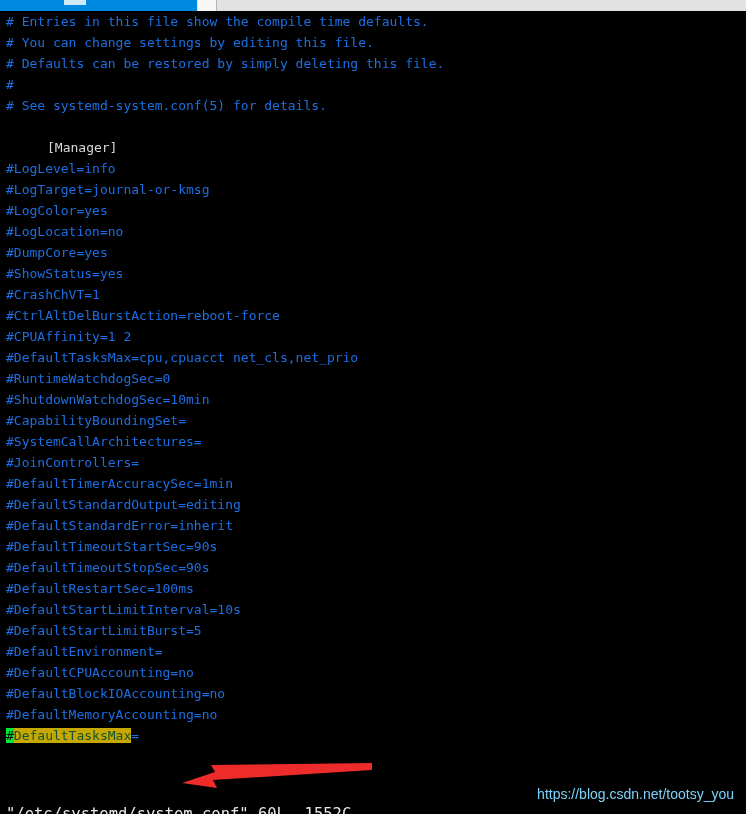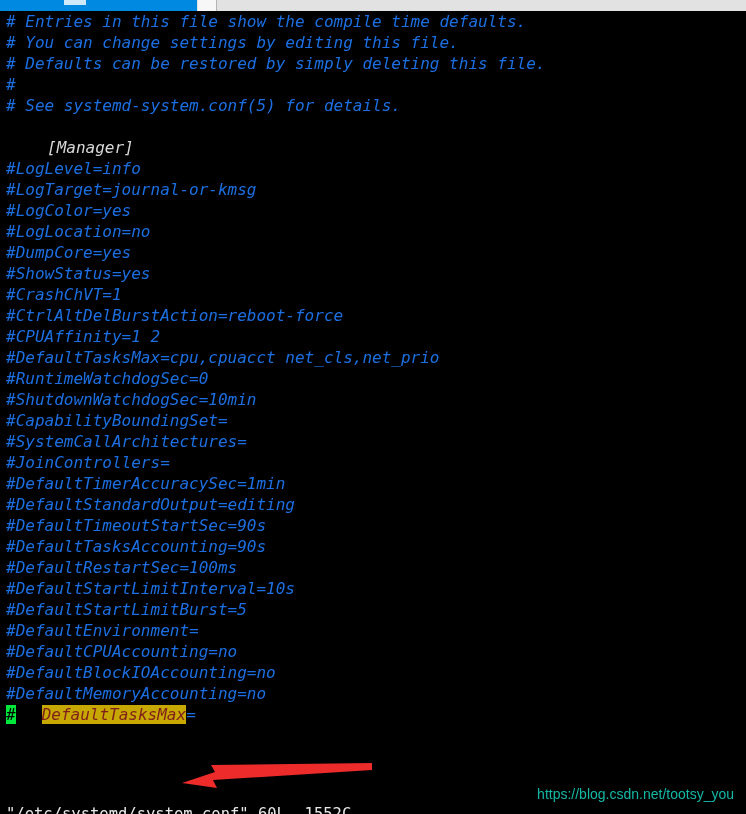--- a/index.html
+++ b/index.html
@@ -60,41 +60,39 @@
     position: absolute;
     left: 0; top: 11px;
     width: 746px;
     height: 803px;
     background: #000000;
   }
   .line {
     position: relative;
     height: 21px;
     line-height: 21px;
-    font-size: 16px;
+    font-size: 13px;
     letter-spacing: 0px;
     white-space: pre;
     padding-left: 6px;
     color: #1c6fe3;
-    font-style: italic;
   }
   .comment  { color: #1c6fe3; }
   .section  { color: #d8d8d8; padding-left: 47px; }
   .blank    { color: #000000; }
 
   
   .line.cursor-line { padding-left: 6px; }
   .cursor-cell {
     background: #00e83c;
     color: #000000;
   }
   .search-hit {
     background: #c7a800;
-    color: #7f1d1d;
-    margin-left: 26px;
+    color: #14532d;
   }
   .eq-tail { color: #1c6fe3; }
 
   
   #status-line {
     position: absolute;
     left: 0;
     top: 792px;
     width: 746px;
     height: 22px;
@@ -116,21 +114,21 @@
     pointer-events: none;
   }
 
   
   #watermark {
     position: absolute;
     right: 12px;
     top: 786px;
     font-family: "Liberation Sans", sans-serif;
     font-size: 14px;
-    color: #14b8a6;
+    color: #7dd3fc;
     white-space: pre;
   }
 </style>
 </head>
 <body>
 
 <div id="screen">
 
   <div id="top-chrome">
     <div class="blue-bar">
@@ -159,22 +157,23 @@
         <div class="line comment">#CtrlAltDelBurstAction=reboot-force</div>
         <div class="line comment">#CPUAffinity=1 2</div>
         <div class="line comment">#DefaultTasksMax=cpu,cpuacct net_cls,net_prio</div>
         <div class="line comment">#RuntimeWatchdogSec=0</div>
         <div class="line comment">#ShutdownWatchdogSec=10min</div>
         <div class="line comment">#CapabilityBoundingSet=</div>
         <div class="line comment">#SystemCallArchitectures=</div>
         <div class="line comment">#JoinControllers=</div>
         <div class="line comment">#DefaultTimerAccuracySec=1min</div>
         <div class="line comment">#DefaultStandardOutput=editing</div>
+        <div class="line comment">#DefaultStandardError=inherit</div>
         <div class="line comment">#DefaultTimeoutStartSec=90s</div>
-        <div class="line comment">#DefaultTasksAccounting=90s</div>
+        <div class="line comment">#DefaultTimeoutStopSec=90s</div>
         <div class="line comment">#DefaultRestartSec=100ms</div>
         <div class="line comment">#DefaultStartLimitInterval=10s</div>
         <div class="line comment">#DefaultStartLimitBurst=5</div>
         <div class="line comment">#DefaultEnvironment=</div>
         <div class="line comment">#DefaultCPUAccounting=no</div>
         <div class="line comment">#DefaultBlockIOAccounting=no</div>
         <div class="line comment">#DefaultMemoryAccounting=no</div>
       </div>
 
     <div class="line cursor-line"><span class="cursor-cell">#</span><span class="search-hit">DefaultTasksMax</span><span class="eq-tail">=</span></div>

